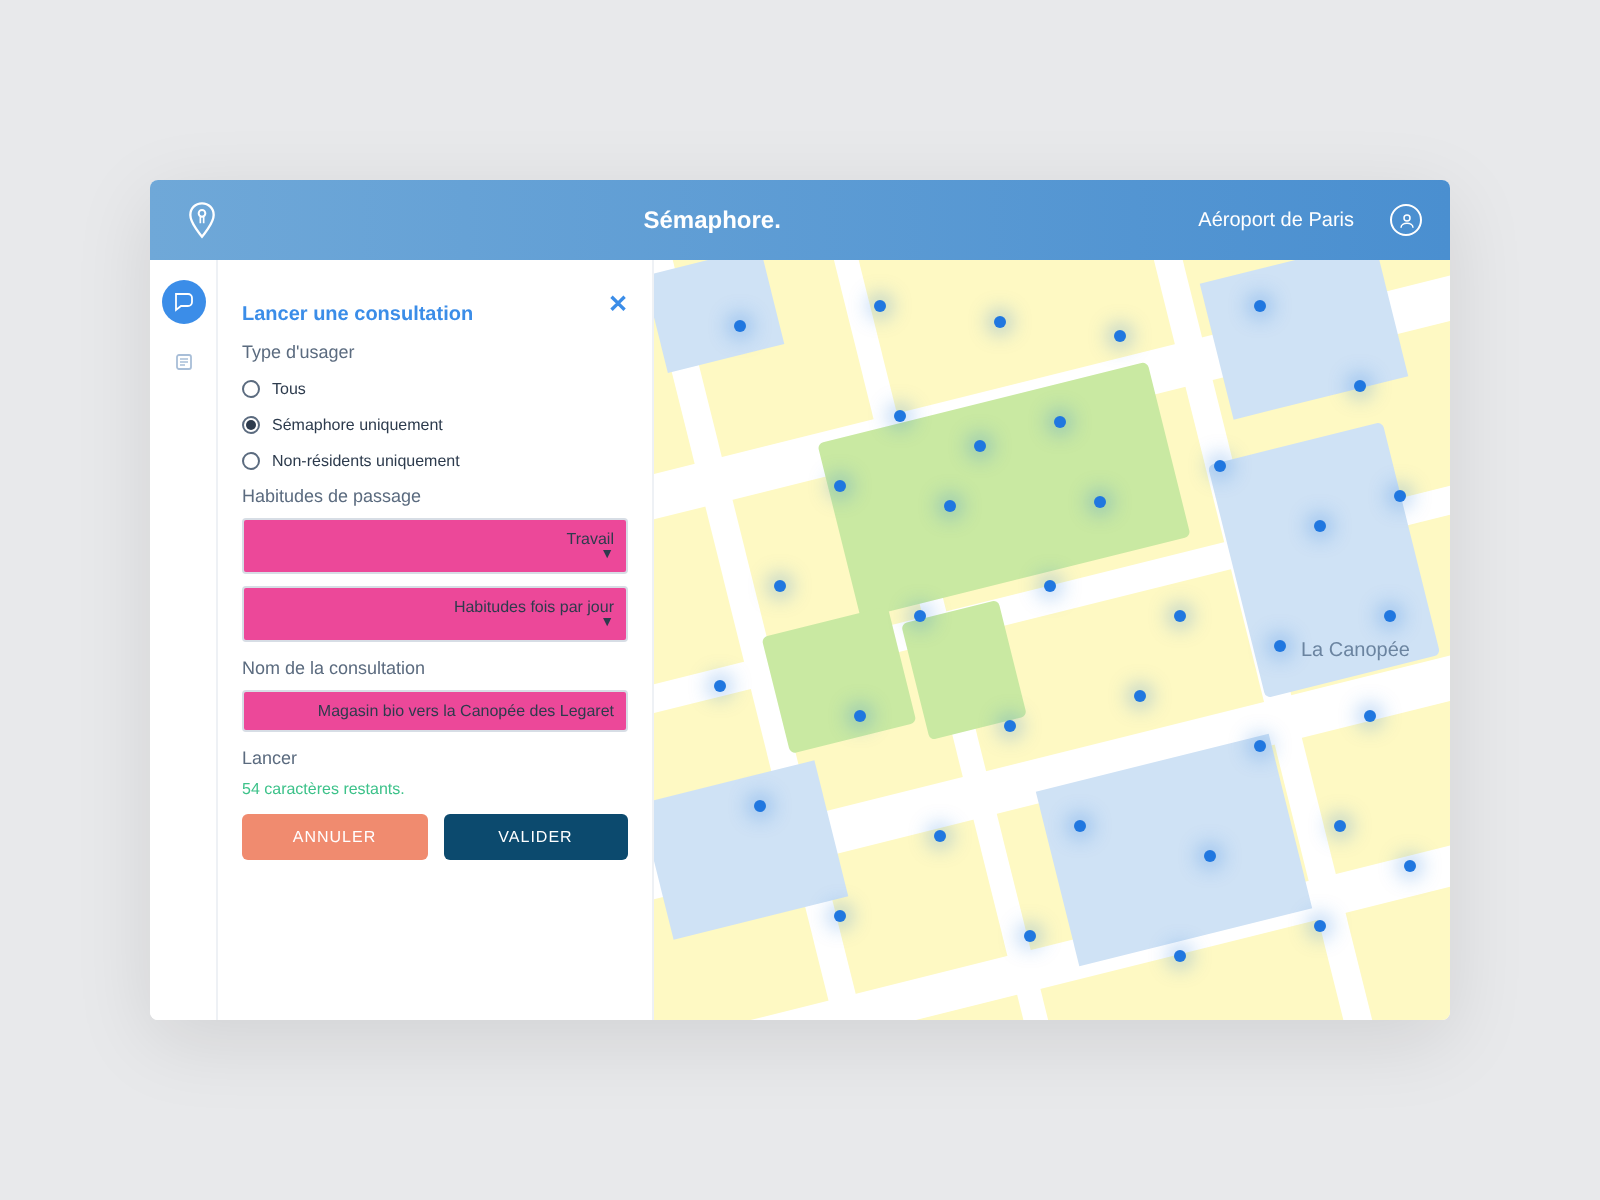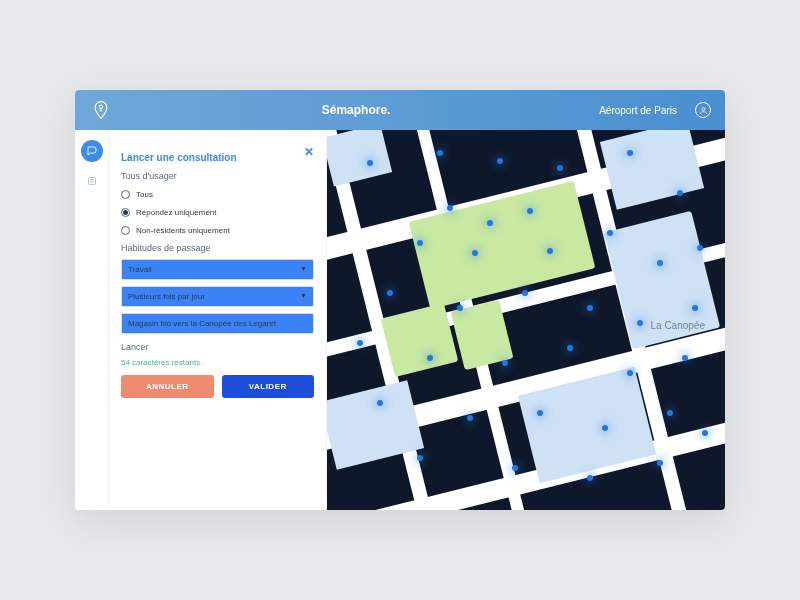--- a/index.html
+++ b/index.html
@@ -15,30 +15,30 @@
   .rail-btn { width: 22px; height: 22px; border-radius: 50%; display:flex;align-items:center;justify-content:center; cursor:pointer;}
   .rail-btn.active { background: #3b8de8; }
   .panel { width: 218px; background: #fff; border-right: 1px solid #eef1f5; padding: 10px 12px; display:flex; flex-direction:column; gap:6px;}
   .panel-head { display:flex; justify-content:space-between; align-items:center;}
   .panel-title { color: #3b8de8; font-size: 10px; font-weight: 600; margin-top: 12px; }
   .close { color:#3b8de8; font-size:12px; cursor:pointer; font-weight:600;}
   .section-label { font-size: 9px; color: #5b6b7f; font-weight: 500; margin-top:2px;}
   .radio-row { display: flex; align-items: center; gap: 6px; font-size: 8px; color: #2d3b4d; margin-top:3px;}
   .radio { width:9px; height:9px; border:1px solid #5b6b7f; border-radius:50%; display:flex; align-items:center; justify-content:center; cursor:pointer;}
   .radio.checked::after { content:""; width:5px; height:5px; background:#2d3b4d; border-radius:50%;}
-  .select, .input, .textarea { width:100%; border:1px solid #d7dde5; border-radius:2px; font-size:8px; padding:5px 6px; color:#2d3b4d; background:#3b82f6; display:flex; justify-content:space-between; align-items:flex-start;}
+  .select, .input, .textarea { width:100%; border:1px solid #d7dde5; border-radius:2px; font-size:8px; padding:5px 6px; color:#2d3b4d; background:#ec4899; display:flex; justify-content:space-between; align-items:flex-end;flex-direction:column;}
   .select { cursor:pointer;}
   .chev { font-size:7px; color:#2d3b4d;}
   .textarea { min-height:55px; line-height:1.35; white-space:pre-line;}
   .chars-left { font-size:8px; color:#3dc28a;}
   .btn-row { display:flex; gap:8px; margin-top:2px;}
-  .btn { flex:1; padding:7px 0; border:none; border-radius:3px; font-size:8px; font-weight:700; letter-spacing:0.5px; cursor:pointer; text-transform:uppercase;}
+  .btn { flex:1; padding:7px 0; border:none; border-radius:3px; font-size:8px; font-weight:400; letter-spacing:0.5px; cursor:pointer; text-transform:uppercase;}
   .btn-cancel { background:#f08b6f; color:#fff;}
-  .btn-valid { background:#1d4ed8; color:#fff;}
-  .map { flex:1; position:relative; background:#0f172a; overflow:hidden;}
+  .btn-valid { background:#0c4a6e; color:#fff;}
+  .map { flex:1; position:relative; background:#fef9c3; overflow:hidden;}
   .road { position:absolute; background:#fff; }
   .park { position:absolute; background:#c9e9a2; }
   .bldg { position:absolute; background:#cfe2f5; }
   .dot { position:absolute; width:6px; height:6px; background:#2077e0; border-radius:50%; box-shadow:0 0 10px 3px rgba(32,119,224,0.35);}
   .map-label { position:absolute; font-size:10px; color:#6b84a0; font-weight:500;}
 </style>
 </head>
 <body>
 
 <div class="app">
@@ -78,45 +78,46 @@
           </svg>
       </div>
     </div>
 
     <div class="panel">
       <div class="panel-head">
         <div class="panel-title">Lancer une consultation</div>
         <div class="close">✕</div>
       </div>
 
-      <div class="section-label">Tous d'usager</div>
+      <div class="section-label">Type d'usager</div>
       <div class="radio-row">
         <span class="radio"></span>
         <span>Tous</span>
       </div>
       <div class="radio-row">
         <span class="radio checked"></span>
-        <span>Répondez uniquement</span>
+        <span>Sémaphore uniquement</span>
       </div>
       <div class="radio-row">
         <span class="radio"></span>
         <span>Non-résidents uniquement</span>
       </div>
 
       <div class="section-label">Habitudes de passage</div>
       <div class="select">
         <span>Travail</span>
         <span class="chev">▼</span>
       </div>
 
       <div class="select">
-        <span>Plusieurs fois par jour</span>
+        <span>Habitudes fois par jour</span>
         <span class="chev">▼</span>
       </div>
 
+      <div class="section-label">Nom de la consultation</div>
       <div class="input">
         <span>Magasin bio vers la Canopée des Legaret</span>
       </div>
 
       <div class="section-label">Lancer</div>
 
       <div class="chars-left">54 caractères restants.</div>
 
       <div class="btn-row">
         <button class="btn btn-cancel">Annuler</button>

